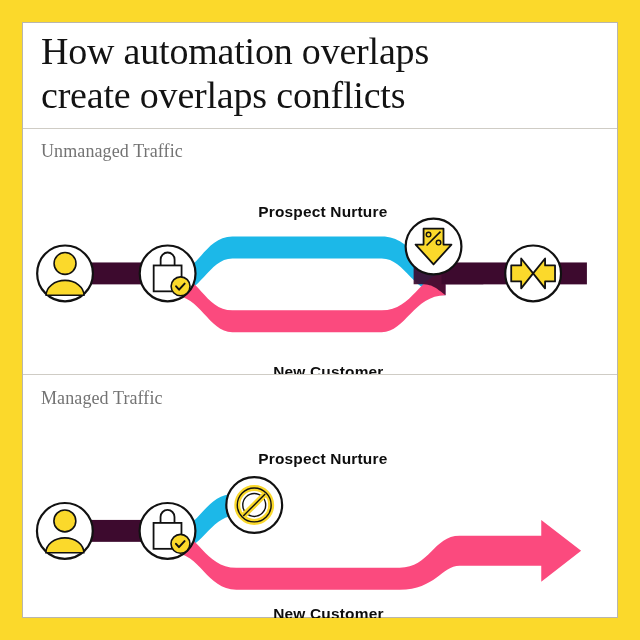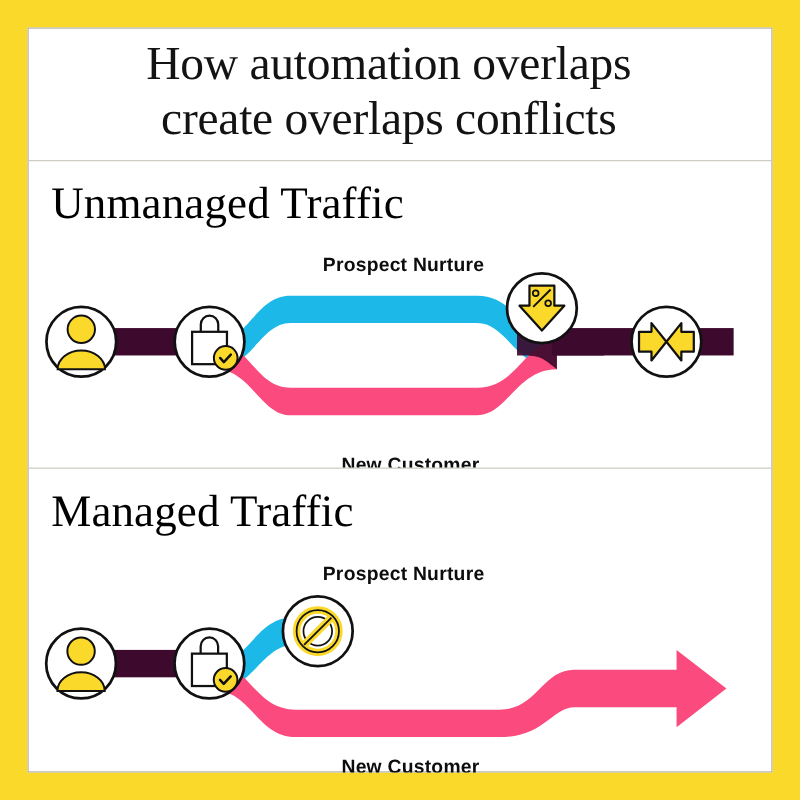--- a/index.html
+++ b/index.html
@@ -12,21 +12,20 @@
     height: 640px;
     overflow: hidden;
     font-family: "Liberation Sans", sans-serif;
   }
   .frame {
     position: absolute;
     left: 0; top: 0;
     width: 640px;
     height: 640px;
     background: #FBD92B;
-    text-align: center;
   }
   .card {
     position: absolute;
     left: 22px;
     top: 22px;
     width: 596px;
     height: 596px;
     background: #ffffff;
     box-sizing: border-box;
     border: 1px solid #b9b6ae;
@@ -58,22 +57,22 @@
     box-sizing: border-box;
   }
   #panel-unmanaged { top: 106px; height: 246px; border-bottom: 1px solid #cfccc5; }
   #panel-managed  { top: 353px; height: 242px; padding-left: 25px; }
 
   .panel-heading {
     position: absolute;
     left: 18px;
     top: 12px;
     font-family: "Liberation Serif", serif;
-    font-size: 36px;
-    color: #000000;
+    font-size: 18px;
+    color: #737373;
     font-weight: 400;
     letter-spacing: 0.1px;
   }
   .flow-svg {
     position: absolute;
     left: 0;
     top: 0;
     width: 100%;
     height: 100%;
     display: block;

